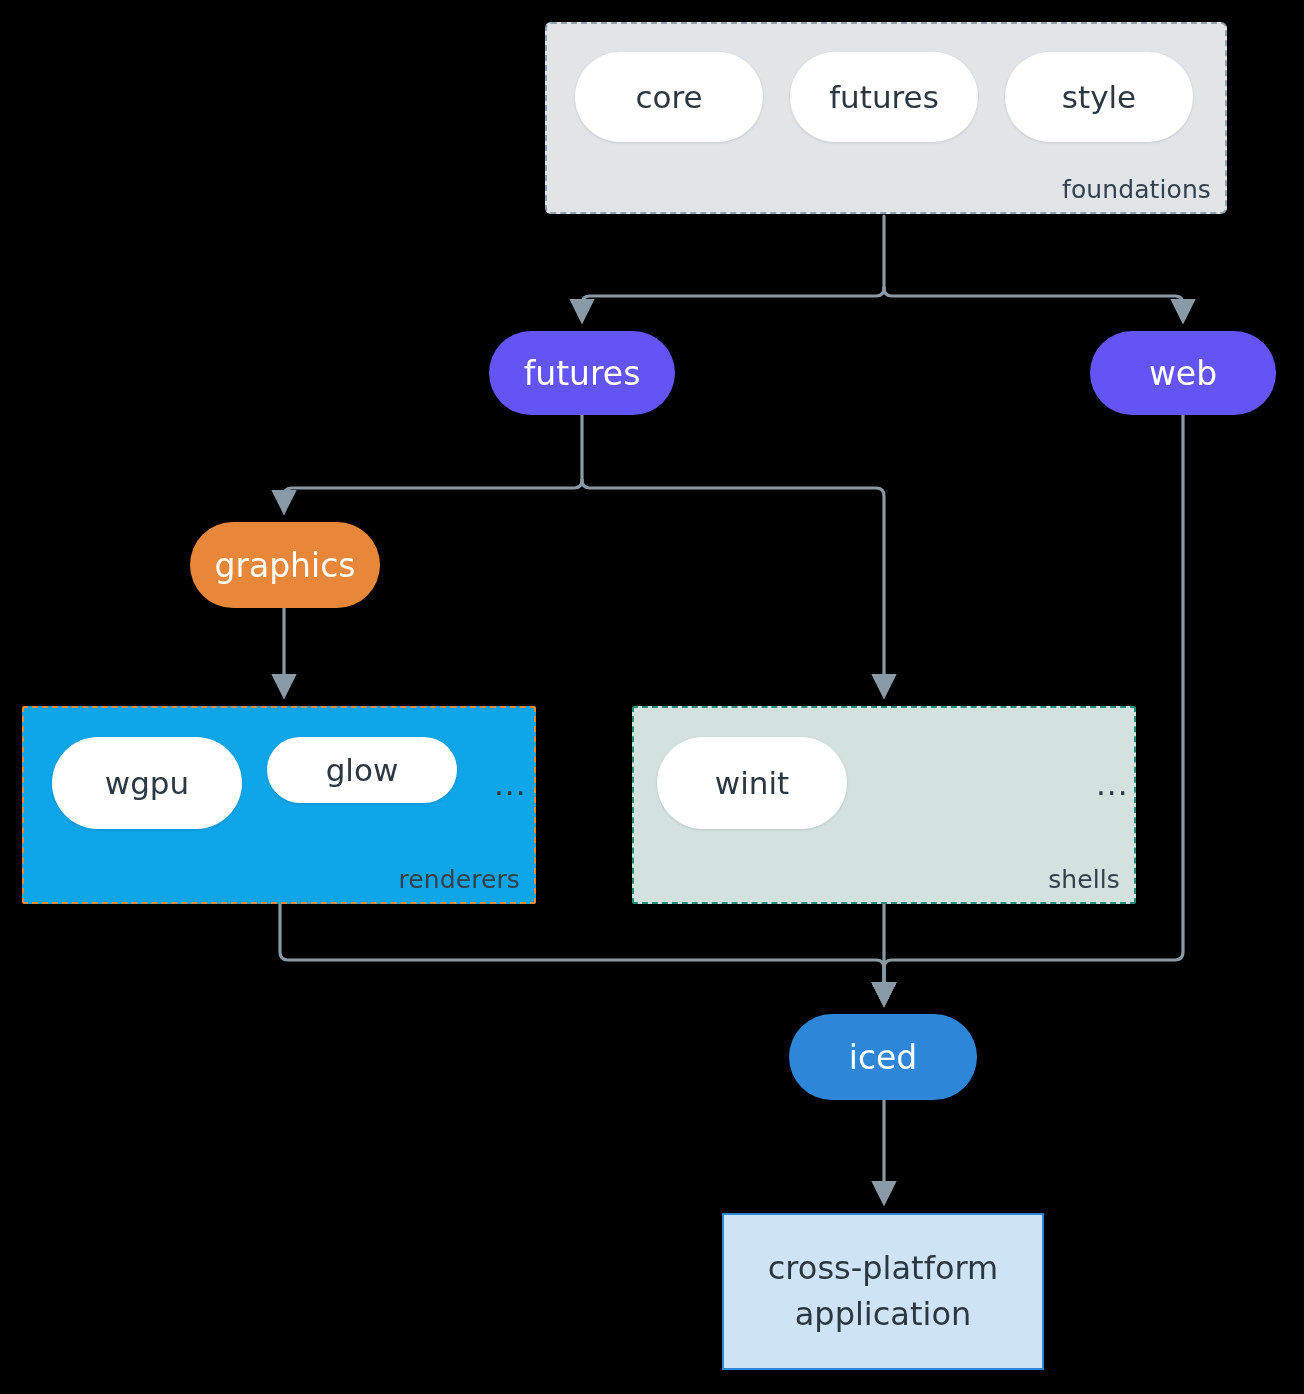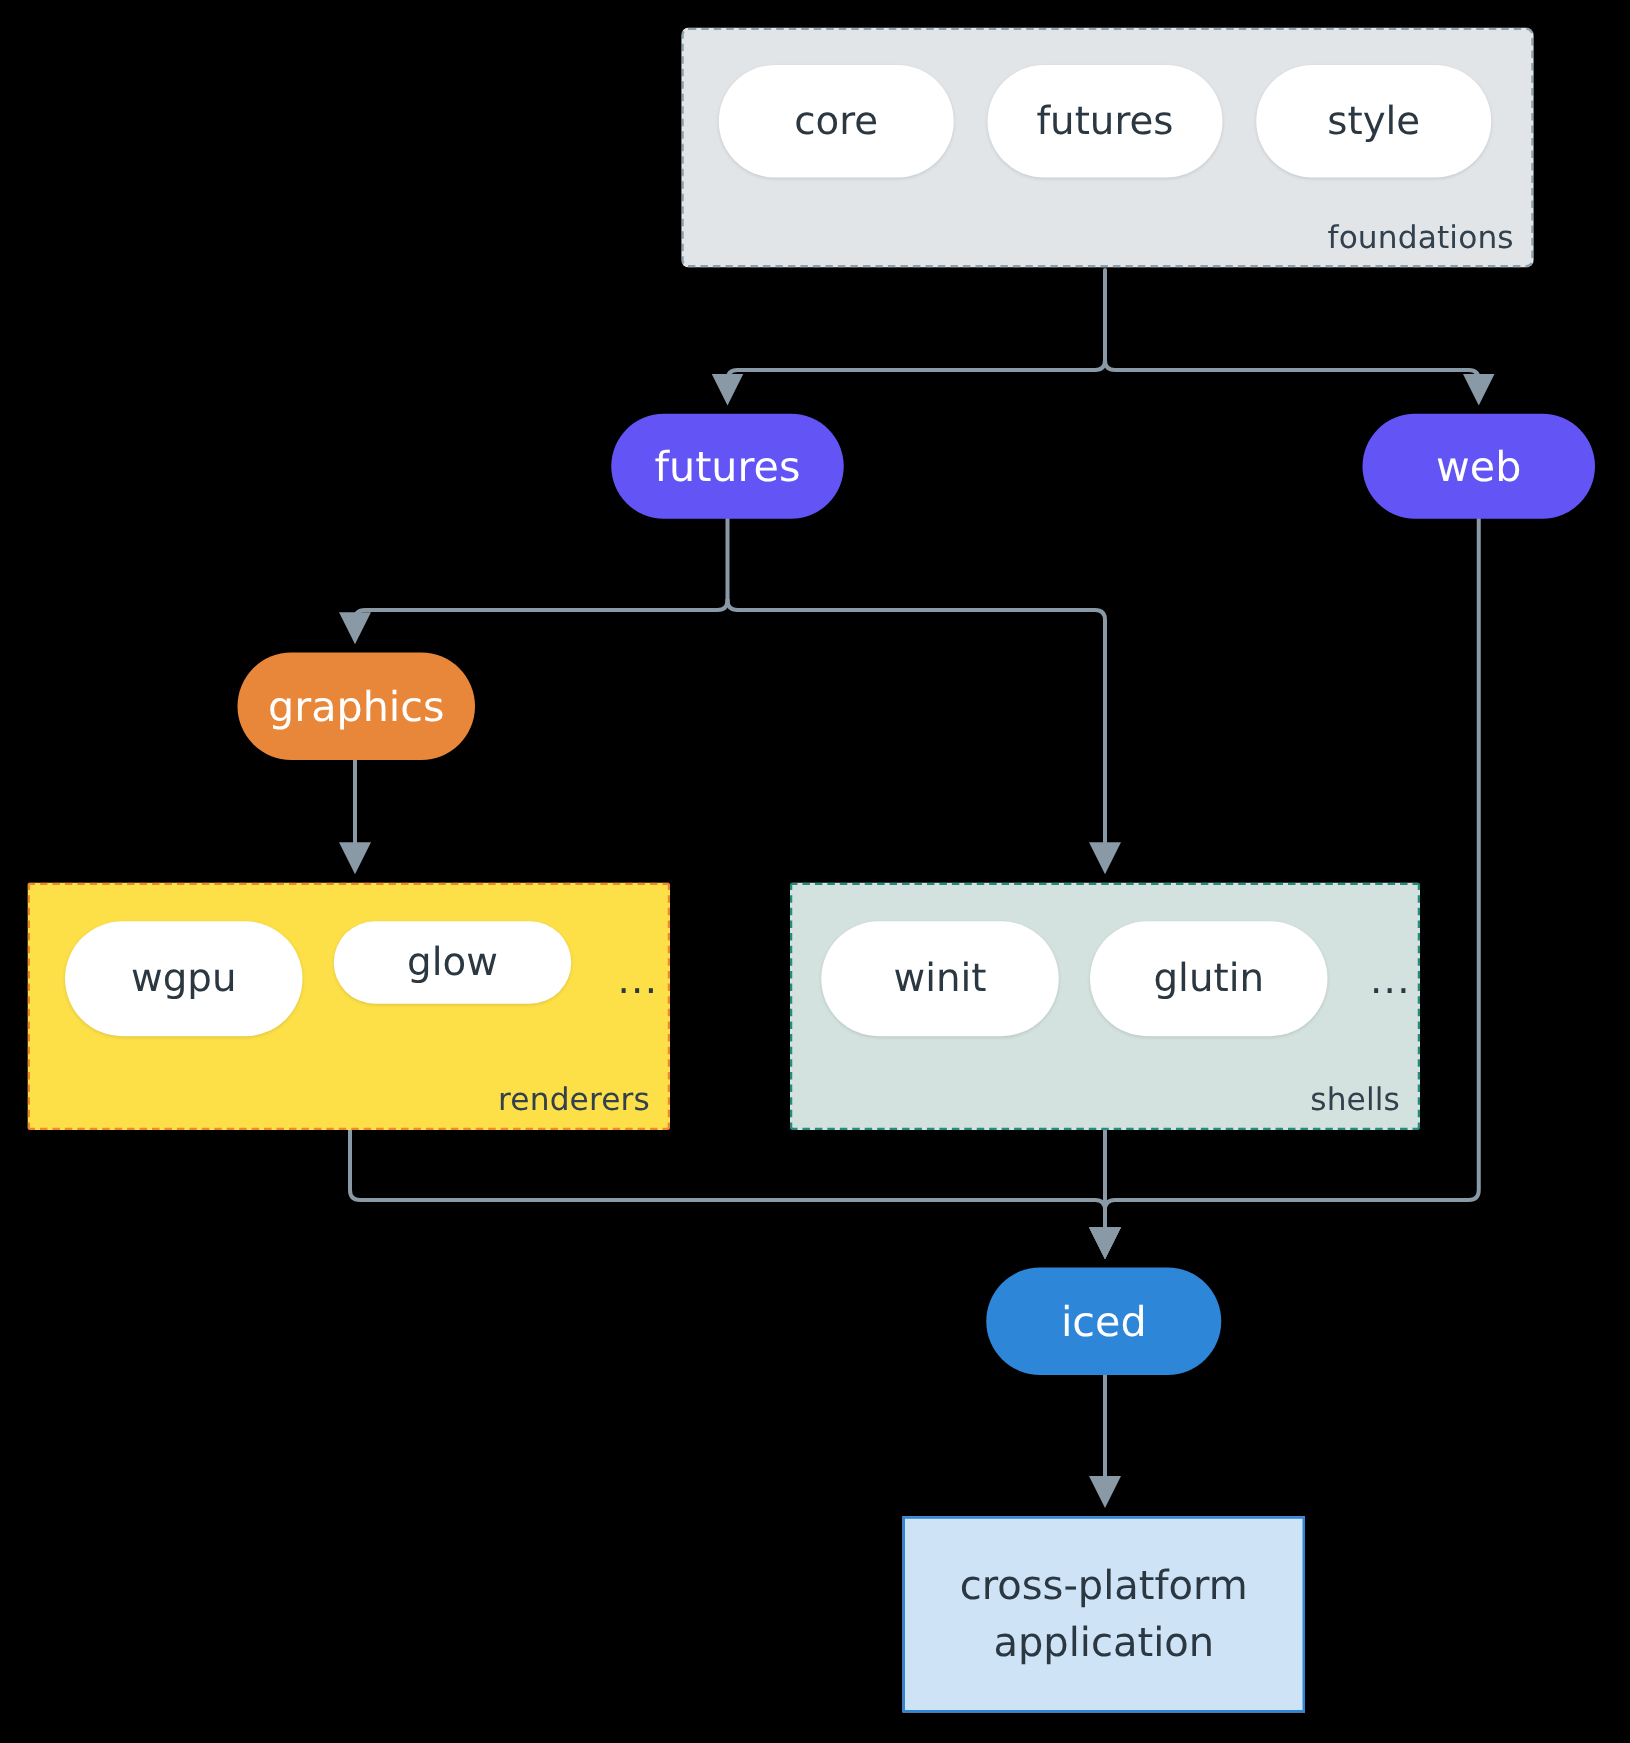--- a/index.html
+++ b/index.html
@@ -48,21 +48,21 @@
     height: 192px;
     background: #e2e5e8;
     border: 2px dashed #8fa0ae;
     border-radius: 6px;
   }
   #cluster-renderers {
     left: 22px;
     top: 706px;
     width: 514px;
     height: 198px;
-    background: #fde047;
+    background: #0ea5e9;
     border: 2px dashed #ef8833;
     border-radius: 2px;
   }
   #cluster-shells {
     left: 632px;
     top: 706px;
     width: 504px;
     height: 198px;
     background: #d3e2df;
     border: 2px dashed #238c7c;
@@ -201,21 +201,20 @@
 
   <div id="cluster-renderers" class="cluster">
     <div id="pill-wgpu" class="pill">wgpu</div>
     <div id="pill-glow" class="pill">glow</div>
     <div id="ellipsis-renderers" class="ellipsis">...</div>
     <div class="cluster-label">renderers</div>
   </div>
 
   <div id="cluster-shells" class="cluster">
     <div id="pill-winit" class="pill">winit</div>
-    <div id="pill-glutin" class="pill">glutin</div>
     <div id="ellipsis-shells" class="ellipsis">...</div>
     <div class="cluster-label">shells</div>
   </div>
 
   <div id="node-iced" class="node-stadium">iced</div>
 
   <div id="node-application">
     <span>cross-platform</span>
     <span>application</span>
   </div>

